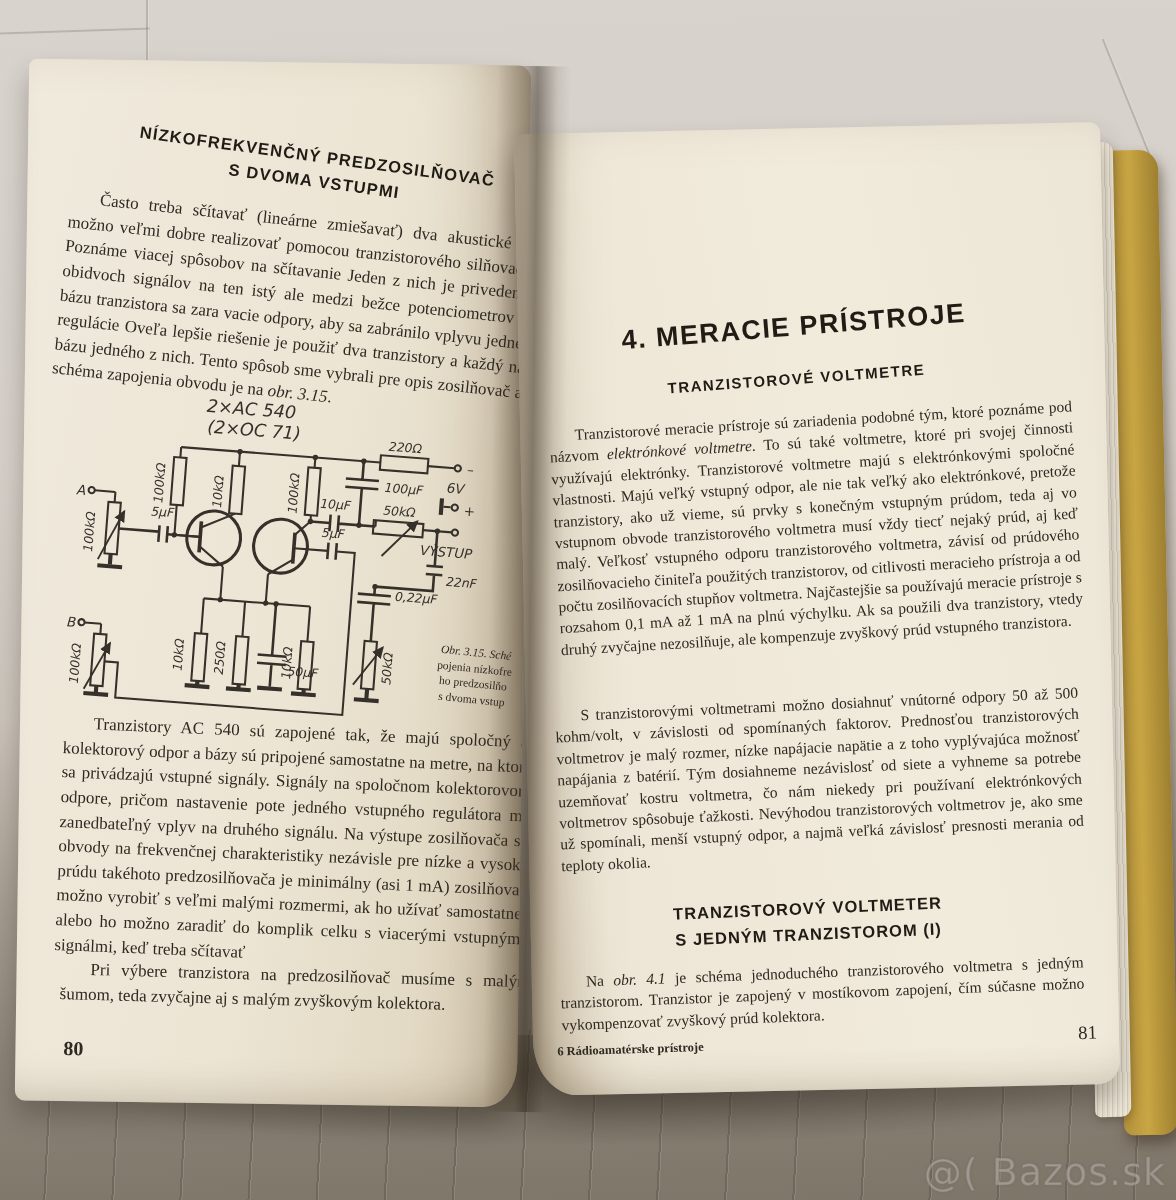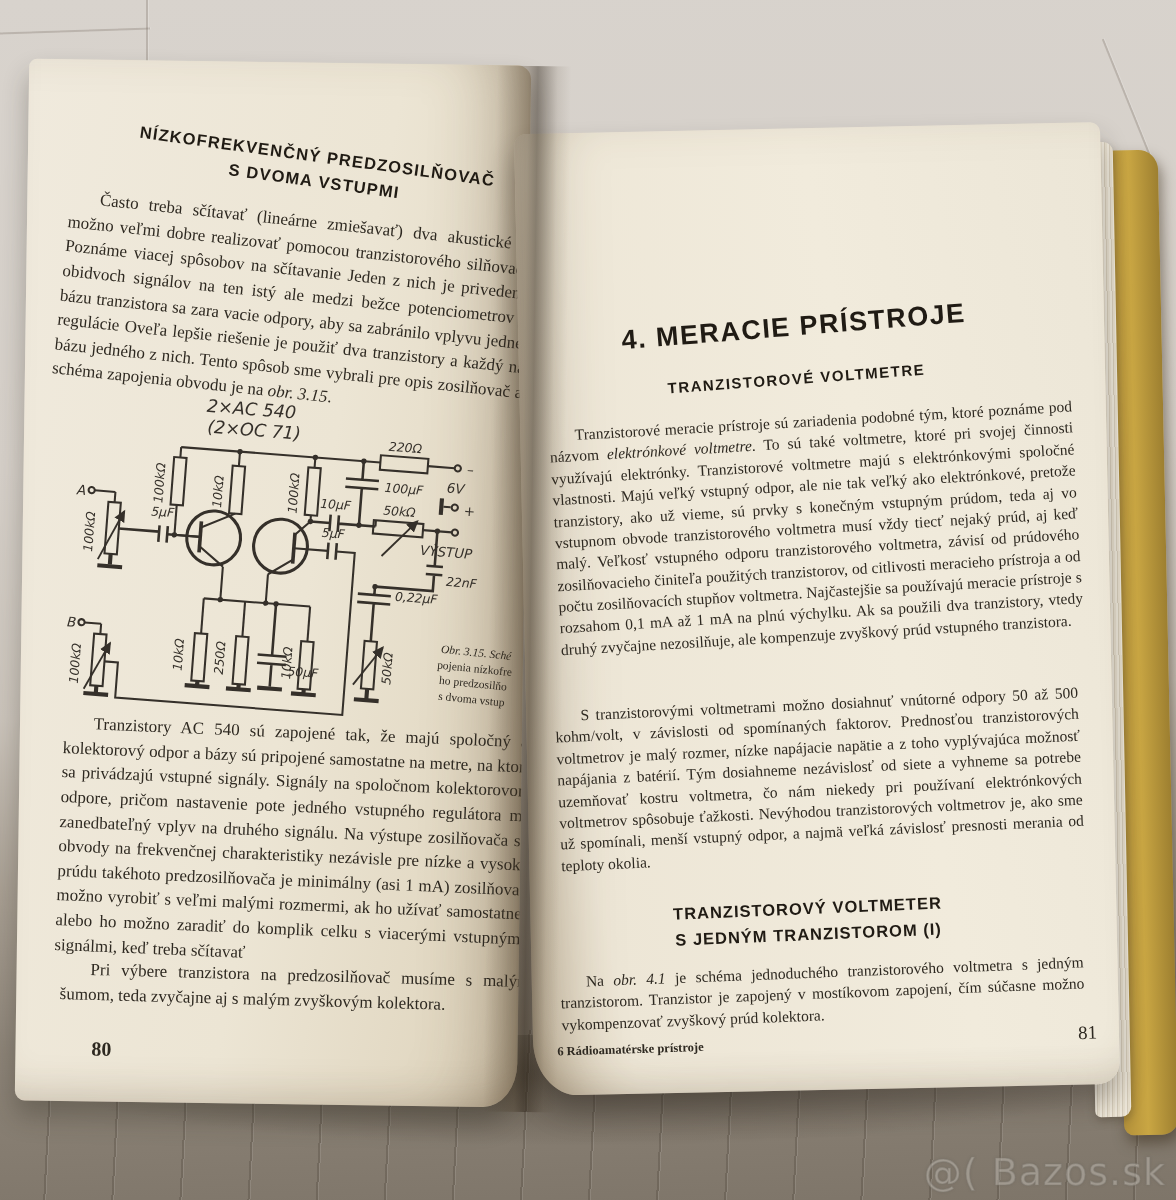--- a/index.html
+++ b/index.html
@@ -50,21 +50,21 @@
   .just{text-align:justify;hyphens:none;}
   .sans{font-family:"Liberation Sans","DejaVu Sans",sans-serif;font-weight:bold;color:#201b14;}
   
   .lp-head{left:100px;top:58px;width:385px;transform:rotate(7deg);text-align:center;
     font-size:16.5px;letter-spacing:1.2px;line-height:1.5;}
   .lp-para1{left:44px;top:126px;width:470px;transform:rotate(5.2deg);font-size:17px;line-height:1.45;text-indent:30px;}
   .lp-schematic{left:54px;top:326px;width:456px;transform:rotate(3.6deg);}
   .lp-caption{left:404px;top:576px;width:104px;transform:rotate(5deg);font-size:11.5px;line-height:1.35;text-align:center;white-space:nowrap;overflow:hidden;}
   .lp-para2{left:44px;top:652px;width:470px;transform:rotate(1.6deg);font-size:17px;line-height:1.45;text-indent:30px;}
   .lp-para3{left:44px;top:898px;width:470px;transform:rotate(.8deg);font-size:17px;line-height:1.45;text-indent:30px;}
-  .lp-pagenum{left:48px;top:978px;font-size:20px;font-weight:bold;transform:rotate(.5deg);margin-left:28px;}
+  .lp-pagenum{left:48px;top:978px;font-size:20px;font-weight:bold;transform:rotate(.5deg);}
   
   .rp-chapter{left:58px;top:196px;width:434px;transform:rotate(-3.4deg);text-align:center;
     font-size:27px;letter-spacing:1.5px;}
   .rp-section{left:80px;top:252px;width:394px;transform:rotate(-3deg);text-align:center;
     font-size:15px;letter-spacing:1.5px;}
   .rp-para{font-size:15.5px;line-height:1.38;text-indent:26px;}
   .rp-para1{left:28px;top:292px;width:524px;transform:rotate(-2.1deg);}
   .rp-para2{left:28px;top:572px;width:524px;transform:rotate(-1.4deg);}
   .rp-sub2{left:80px;top:772px;width:394px;transform:rotate(-1.2deg);text-align:center;
     font-size:16.5px;letter-spacing:1px;line-height:1.55;}

